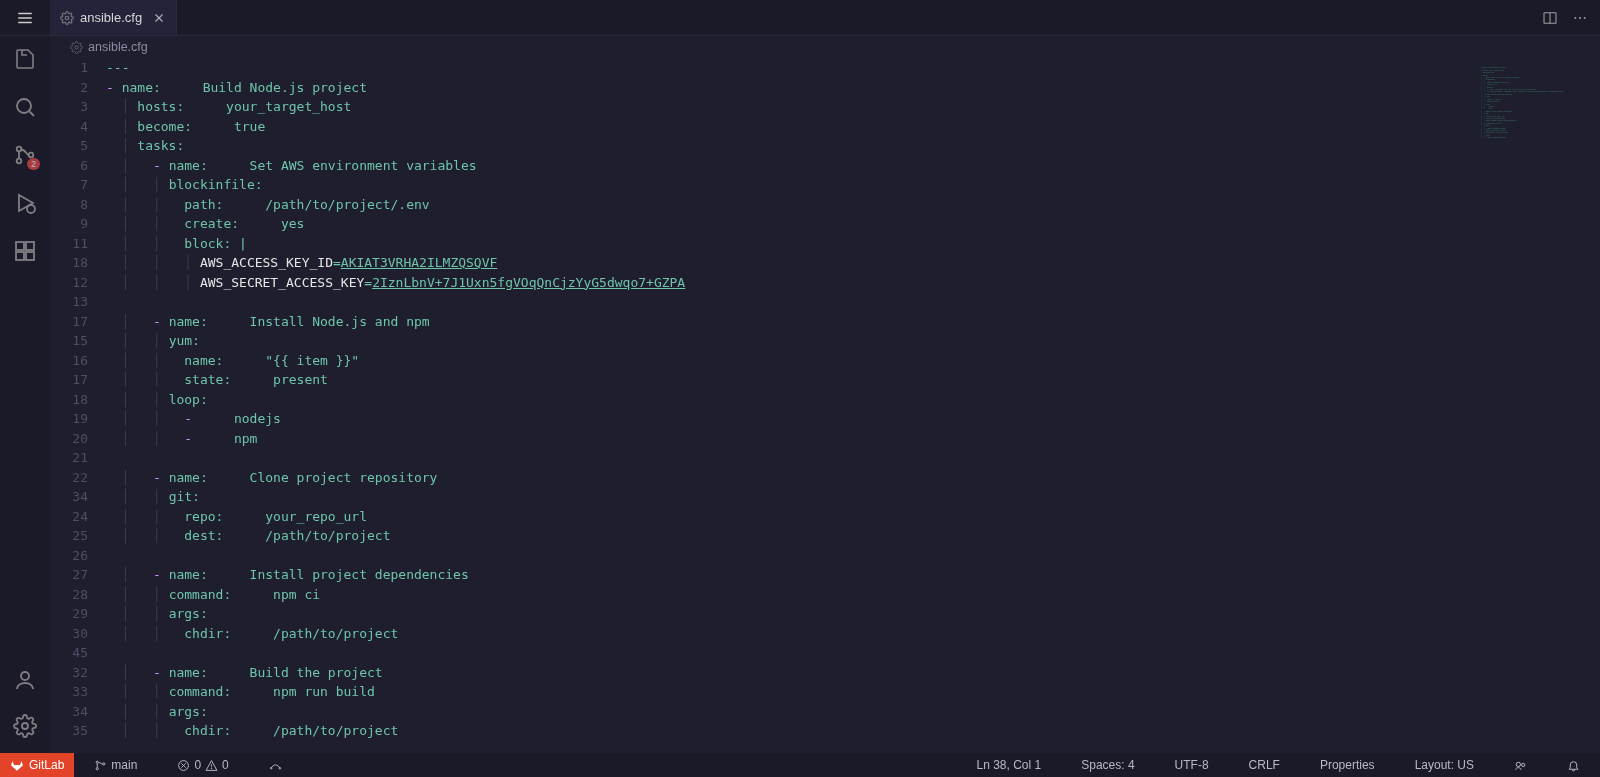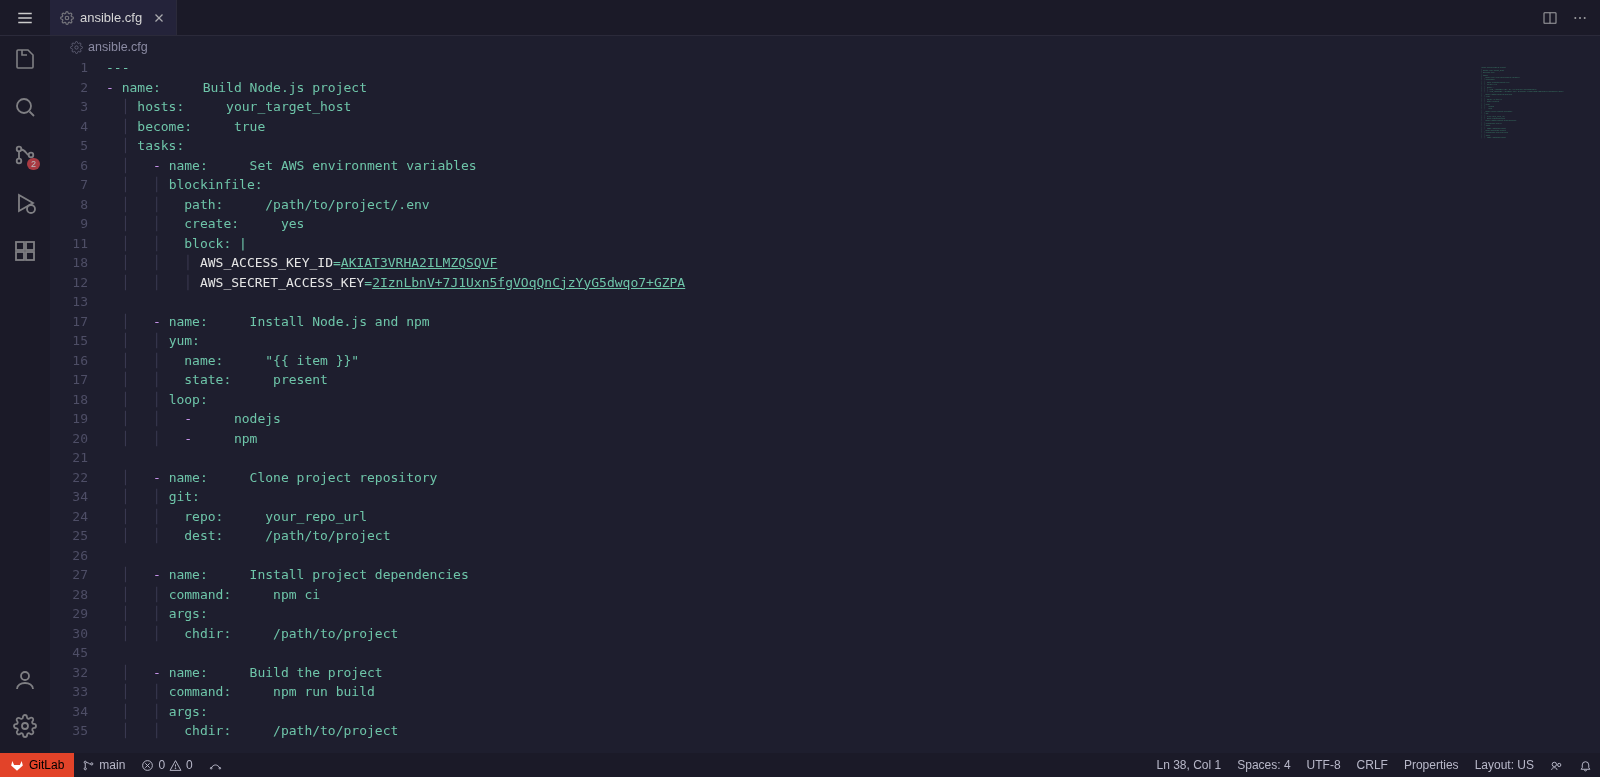--- a/index.html
+++ b/index.html
@@ -126,31 +126,31 @@
 .statusbar {
   height: 24px;
   background: #1b1a28;
   display: flex;
   align-items: center;
   font-size: 12px;
   color: #b8b8c9;
 }
 .sb-gitlab {
   background: #e24329;
-  color: #000000;
+  color: #ffffff;
   height: 100%;
   display: flex;
   align-items: center;
   padding: 0 10px;
   gap: 5px;
   cursor: pointer;
   font-size: 12px;
 }
 .sb-gitlab svg { width: 14px; height: 14px; fill:#fff; }
-.sb-item { display:flex; align-items:center; gap:4px; padding: 0 8px; cursor: pointer; }
+.sb-item { display:flex; align-items:center; gap:4px; padding: 0 20px; cursor: pointer; }
 .sb-item svg { width: 13px; height: 13px; }
 .sb-spacer { flex: 1; }
 </style>
 </head>
 <body>
 
 <div class="tabbar">
   <div class="menu-btn">
     <svg viewBox="0 0 24 24" fill="none" stroke="#ccc" stroke-width="2">
         <line x1="3" y1="6" x2="21" y2="6"></line>

